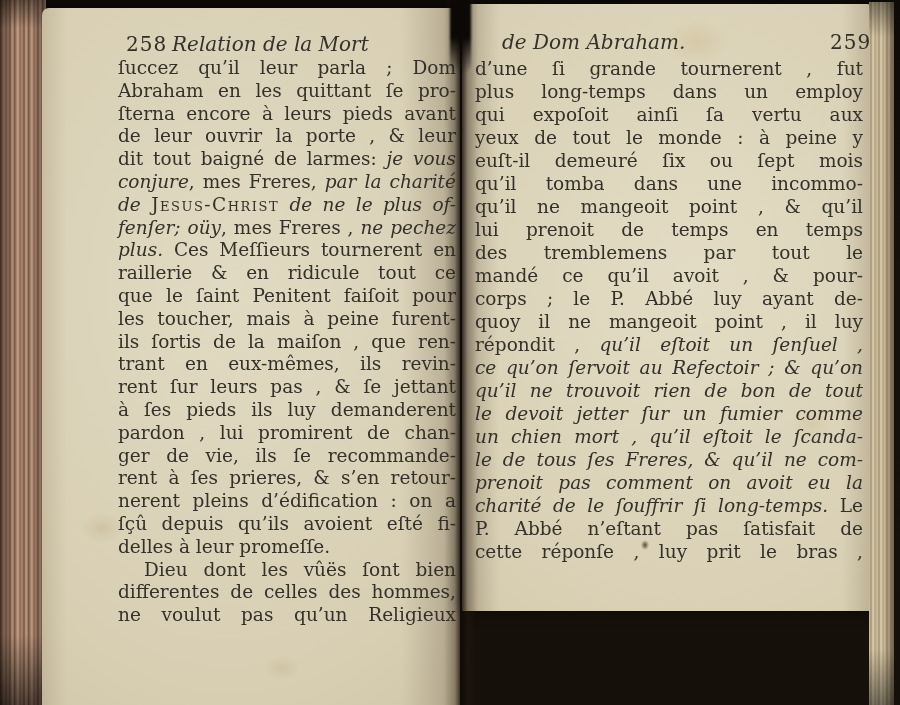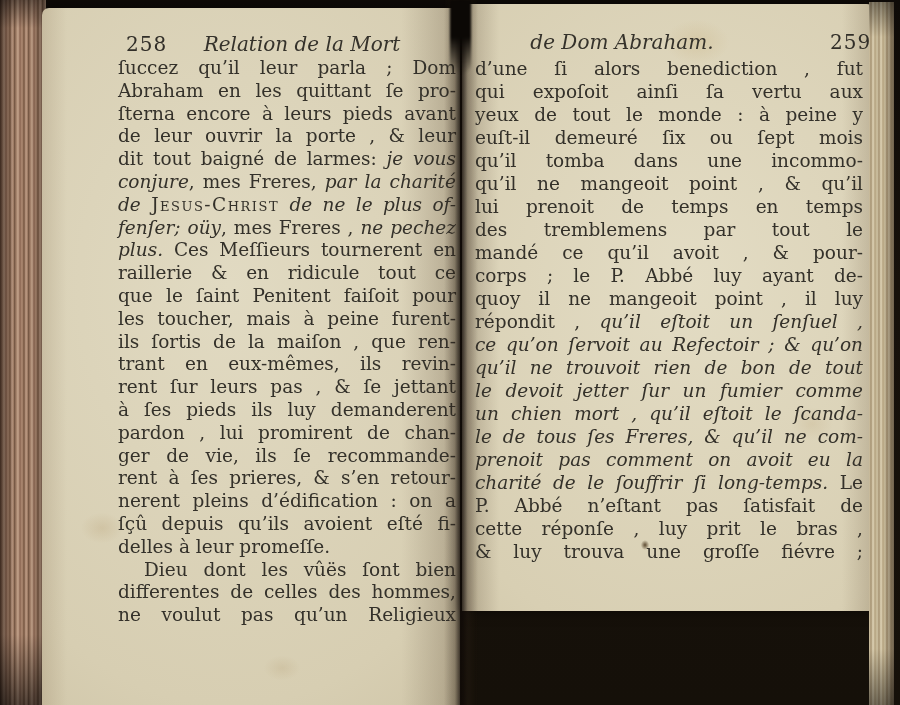--- a/index.html
+++ b/index.html
@@ -75,21 +75,21 @@
   .header { position: absolute; left: 0; right: 0; color: #35322b; }
   .page-left  .header { top: 24px; }
   .page-right .header { top: 26px; }
   .folio {
     position: absolute; font-size: 20px; letter-spacing: 1px; color: #312e28;
   }
   .page-left  .folio { left: 84px; }
   .page-right .folio { left: 368px; }
   .running-title {
     position: absolute; font-style: italic; font-size: 20px;
-    text-align: center; color: #35322b;
+    text-align: left; color: #35322b;
   }
   .page-left  .running-title { left: 130px; width: 260px; }
   .page-right .running-title { left: 40px;  width: 240px; }
   .body-text {
     position: absolute; color: #34312a;
     font-size: 18.5px;
   }
   .page-left  .body-text { left: 76px; top: 49px; width: 338px; line-height: 22.8px; }
   .page-right .body-text { left: 13px; top: 53px; width: 388px; line-height: 23px;  }
   .line { text-align: justify; text-align-last: justify; white-space: normal; }
@@ -138,42 +138,42 @@
         <div class="line"><span class="ro">ne voulut pas qu’un Religieux</span></div>
       </div>
   </div>
 
   <div class="page page-right">
     <div class="header">
       <span class="running-title">de Dom Abraham.</span>
       <span class="folio">259</span>
     </div>
     <div class="body-text">
-        <div class="line"><span class="ro">d’une ſi alors benediction , fut</span></div>
+        <div class="line"><span class="ro">d’une ſi grande tournerent , fut</span></div>
+        <div class="line"><span class="ro">plus long-temps dans un employ</span></div>
         <div class="line"><span class="ro">qui expoſoit ainſi ſa vertu aux</span></div>
         <div class="line"><span class="ro">yeux de tout le monde : à peine y</span></div>
         <div class="line"><span class="ro">euſt-il demeuré ſix ou ſept mois</span></div>
         <div class="line"><span class="ro">qu’il tomba dans une incommo-</span></div>
         <div class="line"><span class="ro">qu’il ne mangeoit point , &amp; qu’il</span></div>
         <div class="line"><span class="ro">lui prenoit de temps en temps</span></div>
         <div class="line"><span class="ro">des tremblemens par tout le</span></div>
         <div class="line"><span class="ro">mandé ce qu’il avoit , &amp; pour-</span></div>
         <div class="line"><span class="ro">corps ; le P. Abbé luy ayant de-</span></div>
         <div class="line"><span class="ro">quoy il ne mangeoit point , il luy</span></div>
         <div class="line"><span class="ro">répondit , </span><span class="it">qu’il eſtoit un ſenſuel ,</span></div>
         <div class="line"><span class="it">ce qu’on ſervoit au Refectoir ; &amp; qu’on</span></div>
         <div class="line"><span class="it">qu’il ne trouvoit rien de bon de tout</span></div>
         <div class="line"><span class="it">le devoit jetter ſur un fumier comme</span></div>
         <div class="line"><span class="it">un chien mort , qu’il eſtoit le ſcanda-</span></div>
         <div class="line"><span class="it">le de tous ſes Freres, &amp; qu’il ne com-</span></div>
         <div class="line"><span class="it">prenoit pas comment on avoit eu la</span></div>
         <div class="line"><span class="it">charité de le ſouffrir ſi long-temps.</span><span class="ro"> Le</span></div>
         <div class="line"><span class="ro">P. Abbé n’eſtant pas ſatisfait de</span></div>
         <div class="line"><span class="ro">cette réponſe , luy prit le bras ,</span></div>
-        <div class="line"><span class="ro">&amp; luy trouva une groſſe fiévre ;</span></div>
       </div>
   </div>
 
   <div class="gutter"></div>
   <div class="gutter-top"></div>
   <div class="page-edges-right"></div>
 
 </div>
 
 </body></html>

